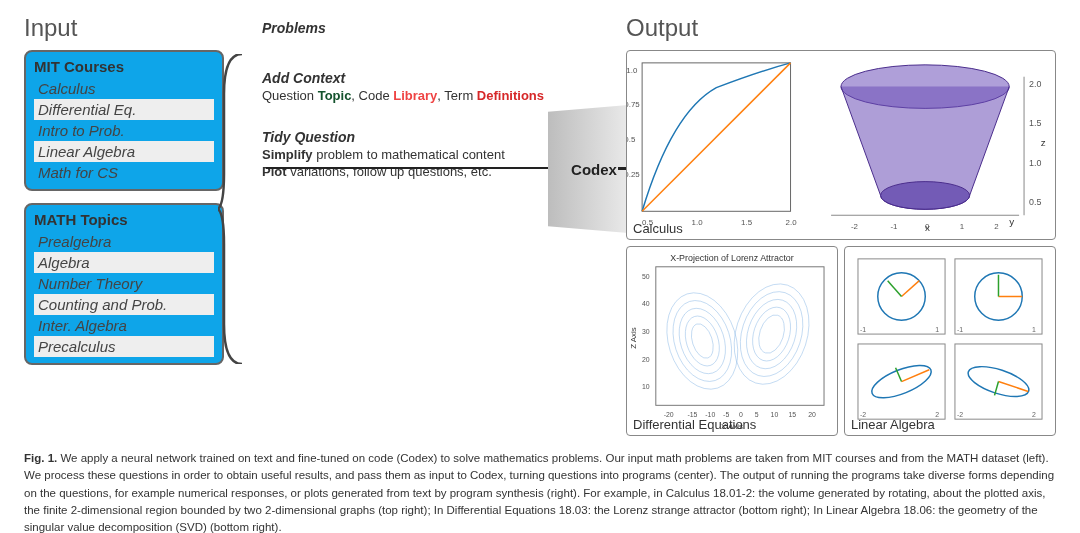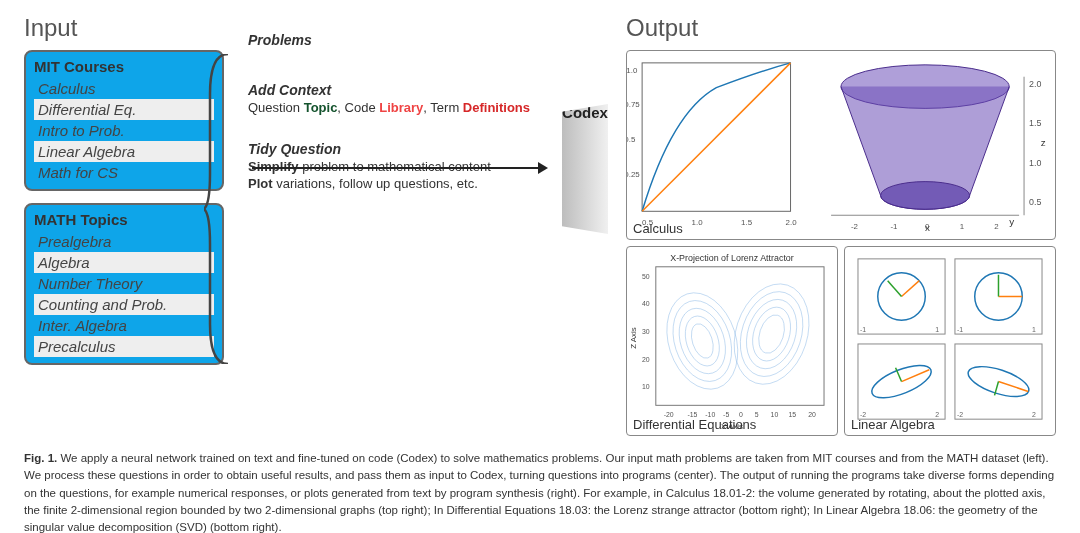--- a/index.html
+++ b/index.html
@@ -1,35 +1,35 @@
 <!DOCTYPE html>
 <html><head>
 <meta charset="utf-8">
 <style>
   * { box-sizing: border-box; margin: 0; padding: 0; }
   body { font-family: "Helvetica Neue", Arial, sans-serif; background: #fff; width: 1080px; height: 533px; overflow: hidden; color: #333; }
   .wrap { padding: 14px 24px; }
-  .cols { display: flex; }
+  .cols { display: flex; gap: 14px; }
   .left { width: 200px; }
   .mid { flex: 1; position: relative; }
   .right { width: 430px; }
   .htitle { font-size: 24px; font-weight: 300; color: #555; margin-bottom: 8px; }
   .box { border: 2px solid #666; border-radius: 8px; padding: 6px 8px; margin-bottom: 12px; background: #0ea5e9; }
   .boxtitle { font-weight: 700; font-size: 15px; margin-bottom: 3px; }
   .boxitem { font-style: italic; font-size: 15px; color: #444; padding: 2px 4px; }
   .boxitem:nth-child(odd) { background: #eee; }
   .mid-inner { padding-top: 2px; padding-left: 24px; }
   .subhead { font-weight: 700; font-style: italic; font-size: 14px; margin-top: 26px; }
   .subtext { font-size: 13px; color: #333; margin-top: 2px; }
   .first { margin-top: 34px; }
   .c-topic { color: #14532d; font-weight: 700; }
   .c-lib { color: #ef4444; font-weight: 600; }
   .c-def { color: #d62728; font-weight: 600; text-align: center; }
   .codex { position: absolute; right: -6px; top: 90px; width: 70px; height: 130px; }
-  .codex-shape { width: 46px; height: 130px; background: linear-gradient(to right, #bdbdbd, #f0f0f0); clip-path: polygon(0 6%, 100% 0, 100% 100%, 0 94%); display: flex; align-items: flex-start; justify-content: center; }
+  .codex-shape { width: 92px; height: 130px; background: linear-gradient(to right, #bdbdbd, #f0f0f0); clip-path: polygon(0 6%, 100% 0, 100% 100%, 0 94%); display: flex; align-items: center; justify-content: center; }
   .codex-label { font-weight: 700; font-size: 15px; color: #222; }
   .arrow-in { position: absolute; left: 28px; top: 150px; width: 296px; height: 8px; }
   .arrow-line { position: absolute; top: 3px; left: 0; right: 6px; height: 2px; background: #222; }
   .arrow-head { position: absolute; right: 0; top: -2px; width: 0; height: 0; border-top: 6px solid transparent; border-bottom: 6px solid transparent; border-left: 10px solid #222; }
   .arrow-out { position: absolute; right: -34px; top: 150px; width: 28px; height: 10px; }
   .brace-svg { position: absolute; left: -20px; top: 40px; width: 30px; height: 310px; }
   .outgrid { display: grid; grid-template-columns: 1fr 1fr; grid-template-rows: 190px 190px; gap: 6px; }
   .outcell { border: 1.5px solid #888; border-radius: 4px; position: relative; background: #fff; overflow: hidden; }
   .cell1 { grid-column: 1 / 3; }
   .plotlabel { position: absolute; left: 6px; bottom: 3px; font-size: 13px; color: #333; }
@@ -65,21 +65,21 @@
         <div class="boxitem">Precalculus</div>
       </div>
     </div>
 
     <div class="mid">
       <svg class="brace-svg" viewBox="0 0 30 310" preserveAspectRatio="none">
         <path d="M24 0 Q6 0 6 40 L6 120 Q6 150 0 155 Q6 160 6 190 L6 270 Q6 310 24 310" fill="none" stroke="#444" stroke-width="2.5"></path>
       </svg>
 
       <div class="mid-inner">
-        <div class="subhead" style="margin-top:16px;">Problems</div>
+        <div class="subhead" style="margin-top:4px;">Problems</div>
 
         <div class="subhead first">Add Context</div>
         <div class="subtext">
           <span>Question </span><span class="c-topic">Topic</span><span>, Code </span><span class="c-lib">Library</span><span>, Term </span><span class="c-def">Definitions</span>
         </div>
 
         <div class="subhead">Tidy Question</div>
         <div class="subtext"><b>Simplify</b><span> problem to mathematical content</span></div>
 
         <div class="subtext"><b>Plot</b><span> variations, follow up questions, etc.</span></div>

